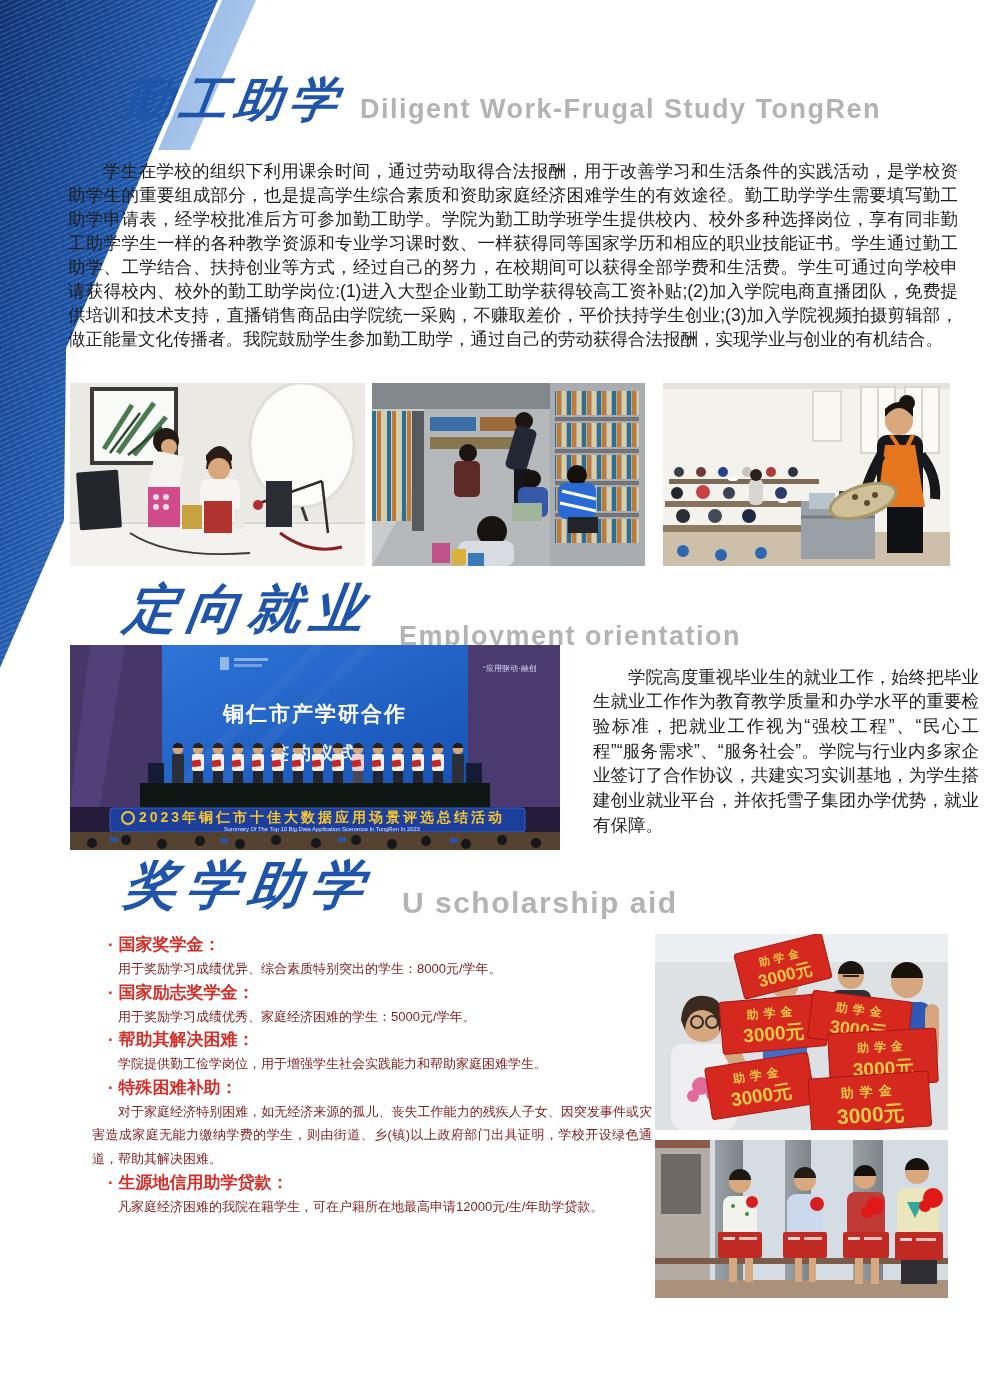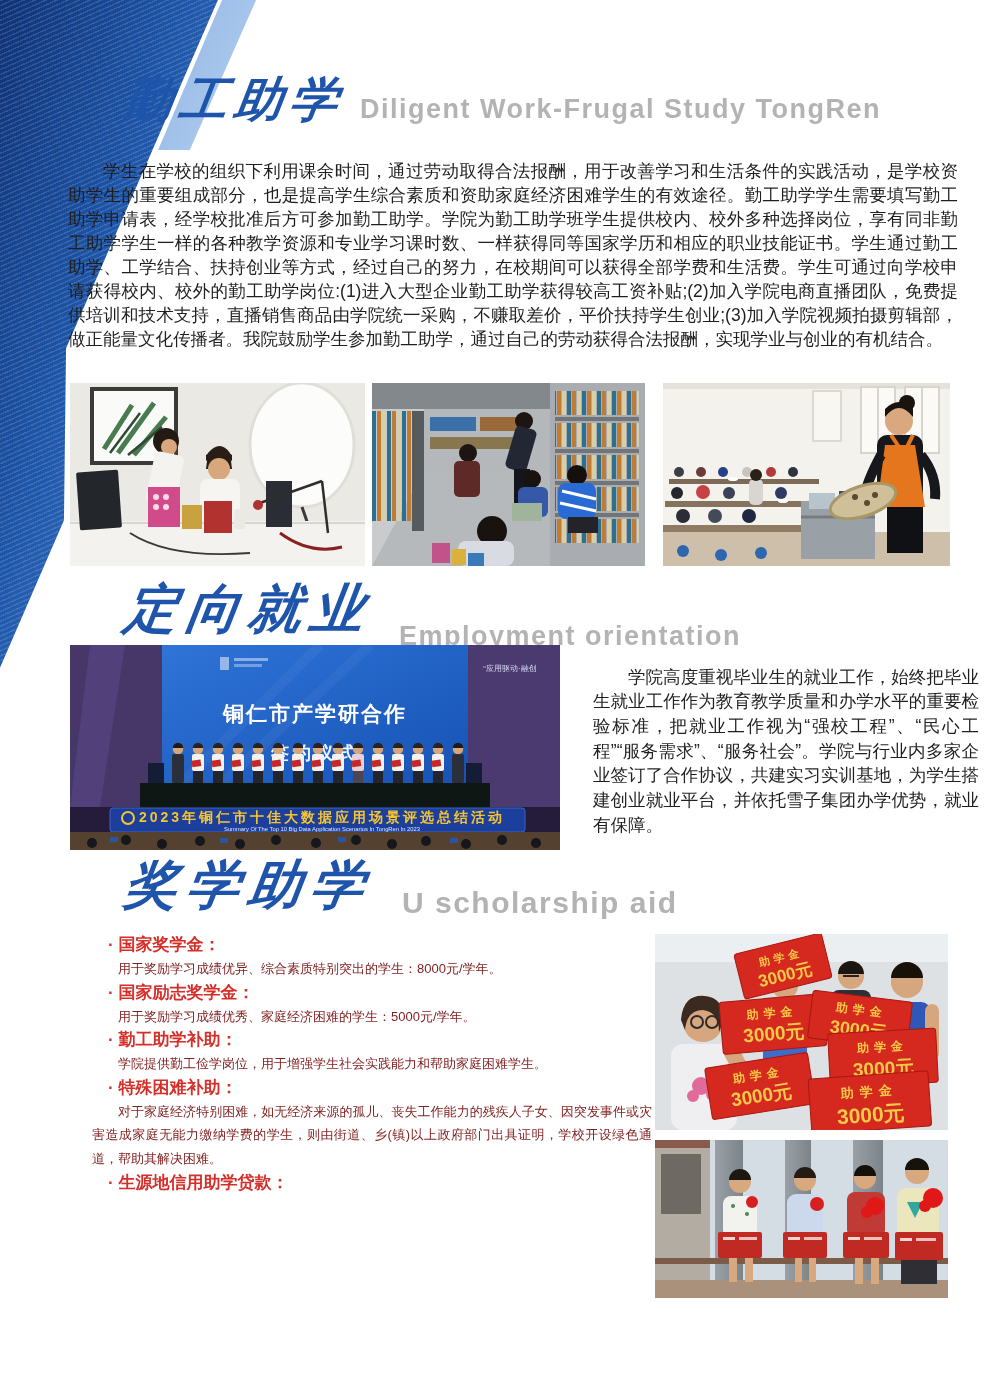--- a/index.html
+++ b/index.html
@@ -283,29 +283,30 @@
   <div class="list">
     <div>
       <div class="item-label">· 国家奖学金：</div>
       <div class="item-text">用于奖励学习成绩优异、综合素质特别突出的学生：8000元/学年。</div>
     </div>
     <div>
       <div class="item-label">· 国家励志奖学金：</div>
       <div class="item-text">用于奖励学习成绩优秀、家庭经济困难的学生：5000元/学年。</div>
     </div>
     <div>
-      <div class="item-label">· 勤工助学补助：</div>
+      <div class="item-label">· 帮助其解决困难：</div>
       <div class="item-text">学院提供勤工俭学岗位，用于增强学生社会实践能力和帮助家庭困难学生。</div>
     </div>
     <div>
       <div class="item-label">· 特殊困难补助：</div>
       <div class="item-text">对于家庭经济特别困难，如无经济来源的孤儿、丧失工作能力的残疾人子女、因突发事件或灾害造成家庭无能力缴纳学费的学生，则由街道、乡(镇)以上政府部门出具证明，学校开设绿色通道，帮助其解决困难。</div>
     </div>
     <div>
       <div class="item-label">· 生源地信用助学贷款：</div>
+      <div class="item-text">凡家庭经济困难的我院在籍学生，可在户籍所在地最高申请12000元/生/年助学贷款。</div>
     </div>
   </div>
 
   <svg class="photo" id="ph5" width="293" height="196" viewBox="0 0 293 196">
     <rect width="293" height="196" fill="#dde1e4"></rect>
     <rect x="0" y="0" width="293" height="28" fill="#eceff1"></rect>
     <circle cx="130" cy="52" r="13" fill="#d6a67e"></circle>
     <path d="M117,48 a13,13 0 0 1 26,0 z" fill="#241c16"></path>
     <rect x="108" y="66" width="44" height="70" rx="9" fill="#3e6cc8"></rect>
     <circle cx="196" cy="42" r="13" fill="#d6a67e"></circle>

